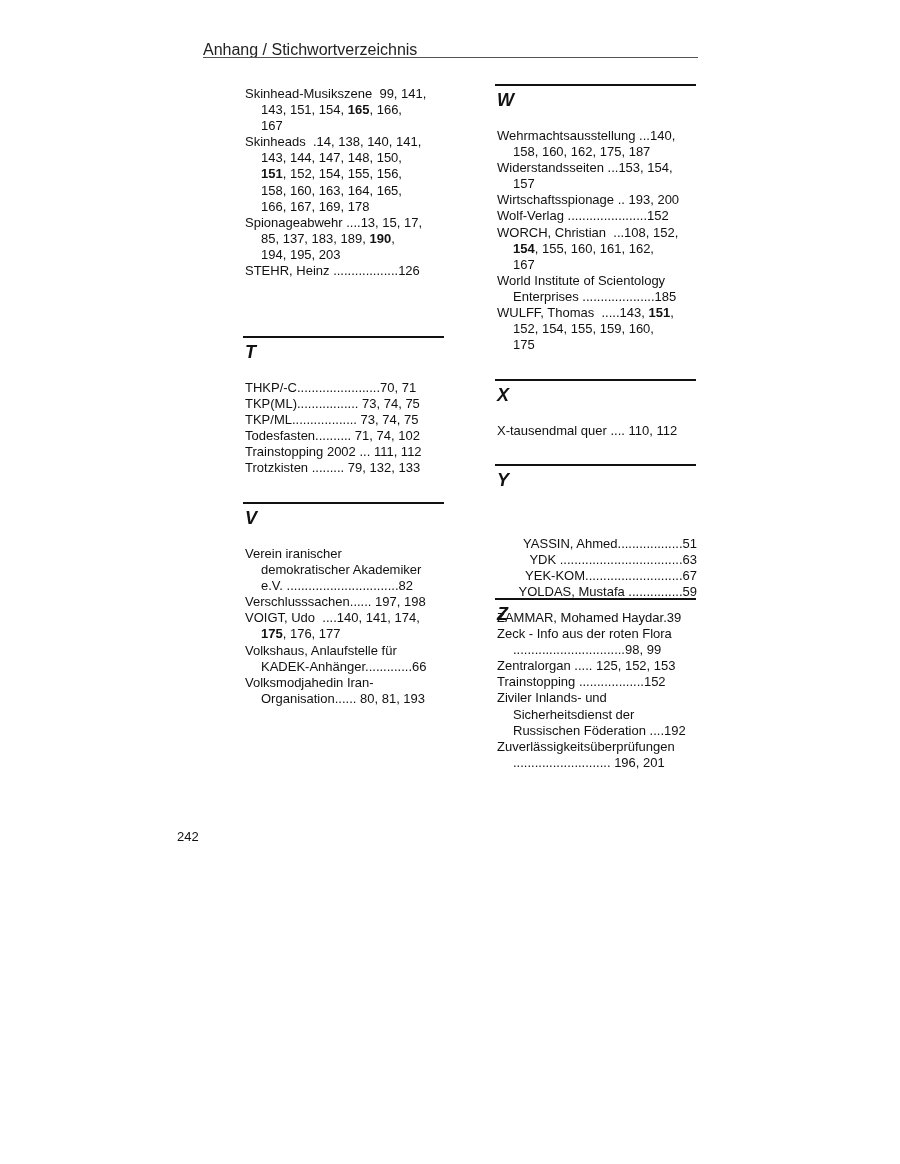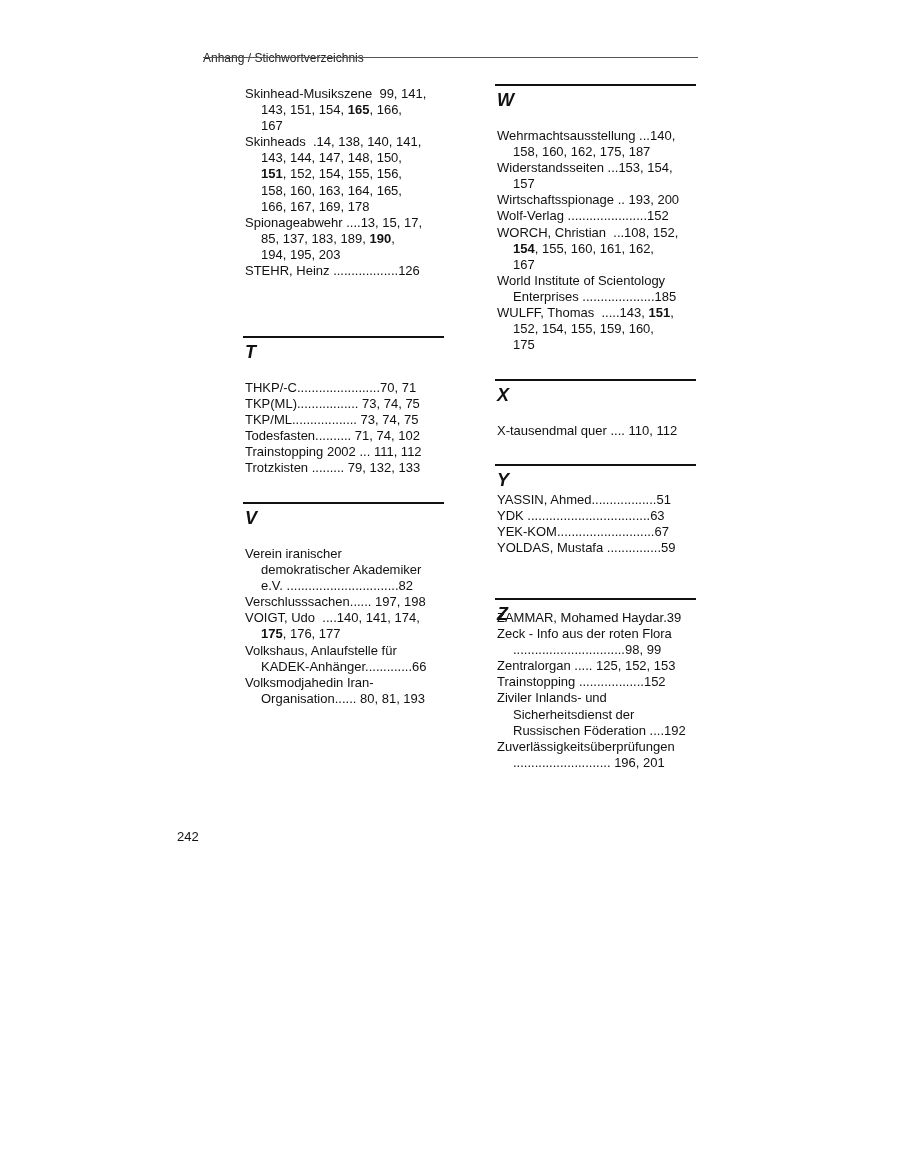--- a/index.html
+++ b/index.html
@@ -1,17 +1,17 @@
 <!DOCTYPE html>
 <html><head>
 <meta charset="utf-8">
 <style>
   html, body { margin:0; padding:0; background:#ffffff; }
   body { width:900px; height:1164px; position:relative; font-family:"Liberation Sans", sans-serif; color:#111; overflow:hidden; }
-  .header { position:absolute; left:203px; top:51px; width:495px; font-size:12px; color:#222; }
+  .header { position:absolute; left:203px; top:41px; width:495px; font-size:16px; color:#222; }
   .header-rule { position:absolute; left:203px; top:57px; width:495px; height:0; border-top:1px solid #555; }
   .col { position:absolute; width:200px; font-size:13px; line-height:16.1px; }
   .col.left { left:245px; top:86px; }
   .col.right { left:497px; top:128px; }
   .entry { margin:0; padding-left:16px; text-indent:-16px; white-space:normal; }
   .section { position:absolute; width:201px; }
   .section .rule { border-top:2px solid #111; height:0; }
   .section .letter { font-weight:bold; font-style:italic; font-size:18px; margin-top:4px; padding-left:2px; }
   .b { font-weight:bold; }
   .page-number { position:absolute; left:177px; top:829px; font-size:13px; }
@@ -73,21 +73,21 @@
   <div class="letter">X</div>
 </div>
 <div class="col right" style="top:423px;">
   <div class="entry">X-tausendmal quer .... 110, 112</div>
 </div>
 
 <div class="section" style="left:495px; top:464px;">
   <div class="rule"></div>
   <div class="letter">Y</div>
 </div>
-<div class="col right" style="top:492px;">
+<div class="col right" style="top:536px;text-align:right;">
   <div class="entry">YASSIN, Ahmed..................51</div>
   <div class="entry">YDK ..................................63</div>
   <div class="entry">YEK-KOM...........................67</div>
   <div class="entry">YOLDAS, Mustafa ...............59</div>
 </div>
 
 <div class="section" style="left:495px; top:598px;">
   <div class="rule"></div>
   <div class="letter">Z</div>
 </div>

